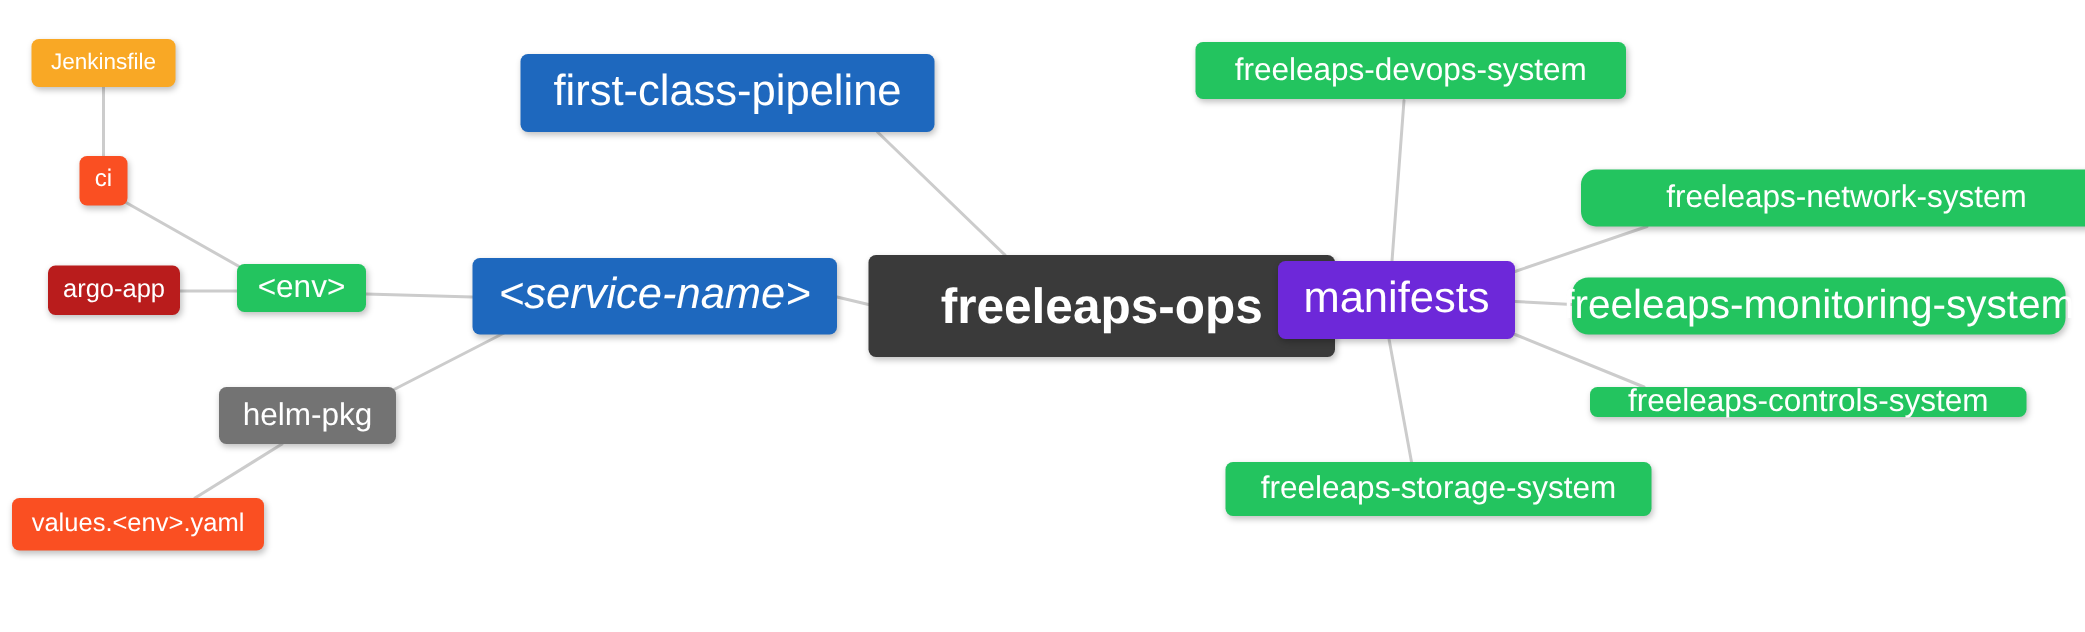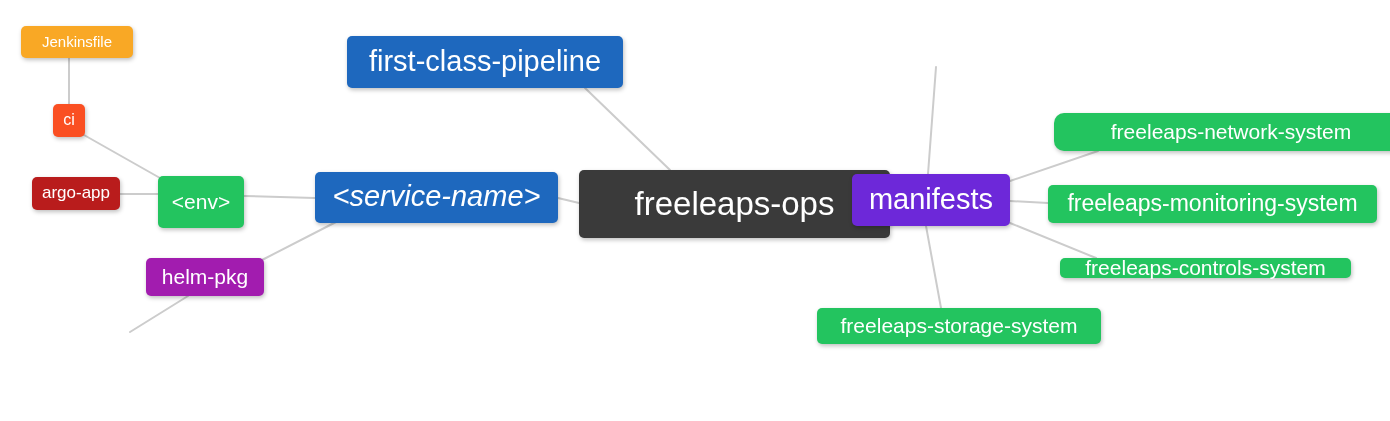--- a/index.html
+++ b/index.html
@@ -54,51 +54,57 @@
       <line x1="188" y1="296" x2="130" y2="332" stroke="#CCCCCC" stroke-width="2" stroke-linecap="round"></line>
       <line x1="558" y1="198" x2="579" y2="203" stroke="#CCCCCC" stroke-width="2" stroke-linecap="round"></line>
       <line x1="585" y1="88" x2="670" y2="170" stroke="#CCCCCC" stroke-width="2" stroke-linecap="round"></line>
       <line x1="846" y1="204" x2="852" y2="202" stroke="#CCCCCC" stroke-width="2" stroke-linecap="round"></line>
       <line x1="928" y1="174" x2="936" y2="67" stroke="#CCCCCC" stroke-width="2" stroke-linecap="round"></line>
       <line x1="1010" y1="181" x2="1098" y2="151" stroke="#CCCCCC" stroke-width="2" stroke-linecap="round"></line>
       <line x1="1010" y1="201" x2="1048" y2="203" stroke="#CCCCCC" stroke-width="2" stroke-linecap="round"></line>
       <line x1="1010" y1="223" x2="1096" y2="258" stroke="#CCCCCC" stroke-width="2" stroke-linecap="round"></line>
       <line x1="926" y1="226" x2="941" y2="308" stroke="#CCCCCC" stroke-width="2" stroke-linecap="round"></line>
     </svg>
-<div class="node" style="left: 21px; top: 26px; width: 112px; height: 32px; background: rgb(249, 168, 37); font-size: 15px;">
+<div class="node" style="left: 21px; top: 26px; width: 96px; height: 32px; background: rgb(249, 168, 37); font-size: 15px;">
       <span class="node-label">Jenkinsfile</span>
     </div>
     <div class="node" style="left: 53px; top: 104px; width: 32px; height: 33px; background: rgb(250, 79, 34); font-size: 16px;">
       <span class="node-label">ci</span>
     </div>
     <div class="node" style="left: 32px; top: 177px; width: 88px; height: 33px; background: #b91c1c; font-size: 17px;">
       <span class="node-label">argo-app</span>
     </div>
-    <div class="node" style="left: 158px; top: 176px; width: 86px; height: 52px; background: rgb(35, 196, 95); font-size: 21px;">
+    <div class="node" style="left: 158px; top: 176px; width: 86px; height: 32px; background: rgb(35, 196, 95); font-size: 21px;">
       <span class="node-label">&lt;env&gt;</span>
     </div>
-    <div class="node" style="left: 146px; top: 258px; width: 118px; height: 38px; background: #a21caf; font-size: 21px;">
+    <div class="node" style="left: 146px; top: 258px; width: 118px; height: 38px; background: #737373; font-size: 21px;">
       <span class="node-label">helm-pkg</span>
+    </div>
+    <div class="node" style="left: 8px; top: 332px; width: 168px; height: 35px; background: rgb(250, 79, 34); font-size: 17px;">
+      <span class="node-label">values.&lt;env&gt;.yaml</span>
     </div>
     <div class="node" style="left: 315px; top: 36px; width: 276px; height: 52px; background: rgb(30, 104, 190); font-size: 29px; margin-left: 32px;">
       <span class="node-label">first-class-pipeline</span>
     </div>
     <div class="node" style="left: 315px; top: 172px; width: 243px; height: 51px; background: rgb(30, 104, 190); font-size: 29px; font-style: italic;">
       <span class="node-label">&lt;service-name&gt;</span>
     </div>
-    <div class="node" style="left: 579px; top: 170px; width: 311px; height: 68px; background: rgb(58, 58, 58); font-size: 33px;">
+    <div class="node" style="left: 579px; top: 170px; width: 311px; height: 68px; background: rgb(58, 58, 58); font-size: 33px; font-weight: bold;">
       <span class="node-label">freeleaps-ops</span>
     </div>
     <div class="node" style="left: 852px; top: 174px; width: 158px; height: 52px; background: #6d28d9; font-size: 29px;">
       <span class="node-label">manifests</span>
     </div>
+    <div class="node" style="left: 797px; top: 28px; width: 287px; height: 38px; background: rgb(35, 196, 95); font-size: 21px;">
+      <span class="node-label">freeleaps-devops-system</span>
+    </div>
     <div class="node" style="left: 1054px; top: 113px; width: 354px; height: 38px; background: rgb(35, 196, 95); font-size: 21px; border-radius: 10px;">
       <span class="node-label">freeleaps-network-system</span>
     </div>
-    <div class="node" style="left: 1048px; top: 185px; width: 329px; height: 38px; background: rgb(35, 196, 95); font-size: 23px;">
+    <div class="node" style="left: 1048px; top: 185px; width: 329px; height: 38px; background: rgb(35, 196, 95); font-size: 27px; border-radius: 11px;">
       <span class="node-label">freeleaps-monitoring-system</span>
     </div>
     <div class="node" style="left: 1060px; top: 258px; width: 291px; height: 20px; background: rgb(35, 196, 95); font-size: 21px;">
       <span class="node-label">freeleaps-controls-system</span>
     </div>
     <div class="node" style="left: 817px; top: 308px; width: 284px; height: 36px; background: rgb(35, 196, 95); font-size: 21px; text-align: center;">
       <span class="node-label">freeleaps-storage-system</span>
     </div>
   </div>
 

